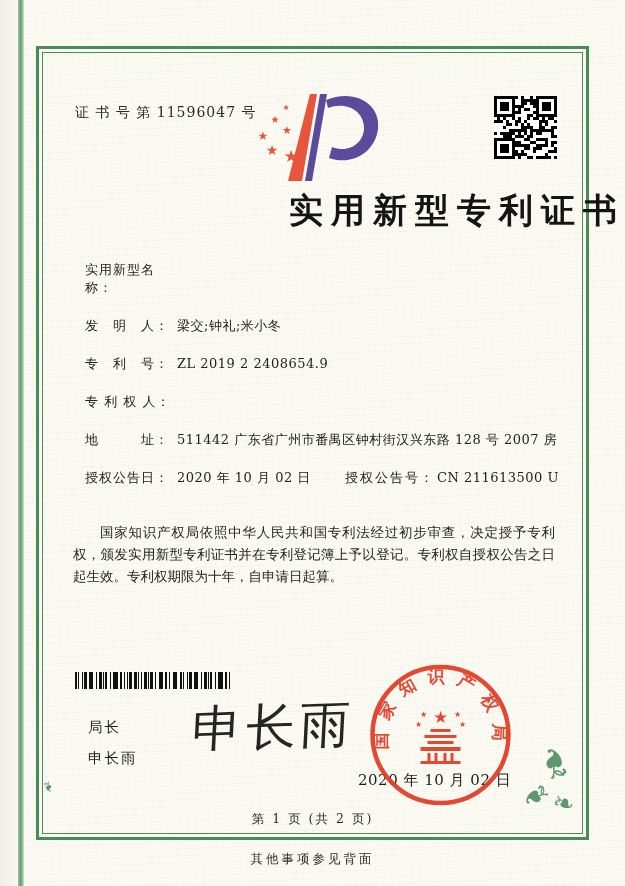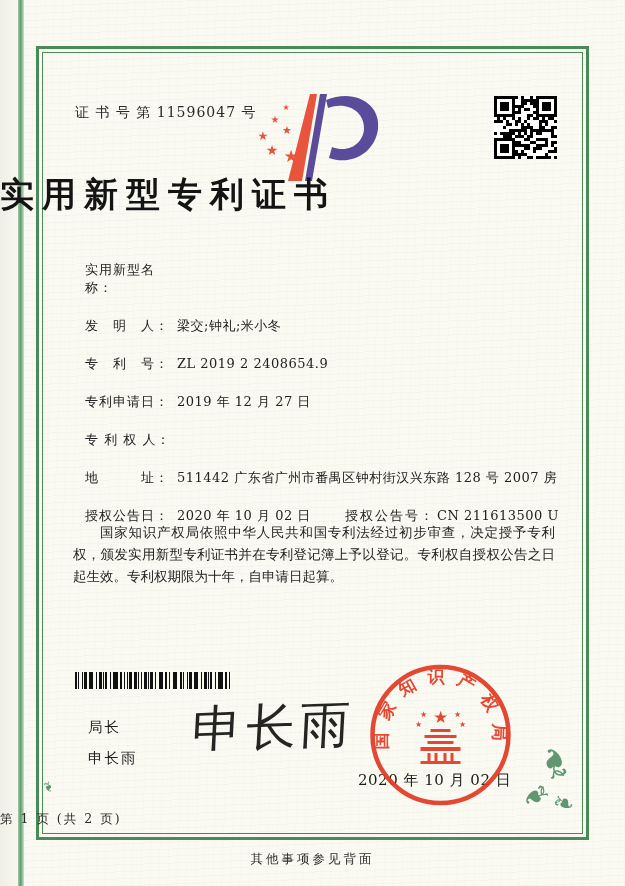--- a/index.html
+++ b/index.html
@@ -17,41 +17,41 @@
   .frame{position:absolute;left:36px;top:46px;right:36px;bottom:46px;
         border:3px solid #4a8a58;}
   .frame-inner{position:absolute;inset:3px;border:1px solid #4a8a58;}
   .certno{position:absolute;left:75px;top:104px;font-size:14px;letter-spacing:1px;color:#2a2a2a;}
   .logo{position:absolute;left:250px;top:86px;width:140px;height:100px;}
   #qr{position:absolute;left:494px;top:96px;width:63px;height:63px;background:#fff;}
   #qr i{position:absolute;width:3px;height:3px;background:#000;}
   .qf{position:absolute;width:15px;height:15px;border:3px solid #000;background:#fff;}
   .qf::after{content:"";position:absolute;left:3px;top:3px;width:9px;height:9px;background:#000;}
   .qf1{left:0;top:0}.qf2{right:0;top:0}.qf3{left:0;bottom:0}
-  .title{position:absolute;left:0;right:0;top:172px;text-align:left;
+  .title{position:absolute;left:0;right:0;top:188px;text-align:right;
         font-size:34px;font-weight:700;letter-spacing:8px;color:#141414;}
   .fields{position:absolute;left:75px;top:261px;right:60px;font-size:13px;}
   .row{display:flex;margin-bottom:20px;line-height:18px;}
   .lbl{width:92px;flex:none;letter-spacing:1px;color:#222;margin-left:10px;}
   .val{flex:1;color:#222;letter-spacing:0.5px;}
   .grant .dval{width:158px;flex:none;}
   .grant .lbl2{letter-spacing:2px;flex:none;}
   .paras{position:absolute;left:73px;right:70px;top:521px;font-size:13.5px;
         line-height:22px;text-align:justify;color:#242424;}
   .paras p{margin:0;text-indent:2em;}
   .barcode{position:absolute;left:75px;top:672px;width:156px;height:17px;
         background-image:
           repeating-linear-gradient(90deg,#111 0 1px,transparent 1px 3px,#111 3px 4px,transparent 4px 7px),
           repeating-linear-gradient(90deg,#111 0 2px,transparent 2px 9px,#111 9px 12px,transparent 12px 15px);}
   .director{position:absolute;left:88px;top:712px;font-size:14.5px;line-height:31px;letter-spacing:2px;}
   .signature{position:absolute;left:192px;top:694px;font-size:50px;color:#131313;
         letter-spacing:4px;transform:rotate(-2deg) skewX(-5deg);opacity:.92;font-weight:500;}
   .sealdate{position:absolute;left:358px;top:771px;font-size:15px;letter-spacing:0.5px;color:#1b1b1b;}
   .seal{position:absolute;left:364px;top:661px;width:153px;height:150px;opacity:.93;}
-  .pagenum{position:absolute;left:0;right:0;top:811px;
+  .pagenum{position:absolute;left:0;right:0;top:811px;text-align:center;
         font-size:12.5px;letter-spacing:2px;color:#2a2a2a;}
   .backnote{position:absolute;left:0;right:0;top:851px;text-align:center;
         font-size:12.5px;letter-spacing:3px;color:#2a2a2a;}
   .orn{position:absolute;color:#45865a;opacity:.85;}
   .orn1{left:536px;top:738px;font-size:44px;transform:rotate(-115deg);}
   .orn2{left:522px;top:776px;font-size:34px;transform:rotate(140deg);}
   .orn3{left:553px;top:788px;font-size:26px;transform:rotate(15deg);}
   .orn4{left:42px;top:778px;font-size:15px;transform:rotate(60deg);}
 </style>
 </head>
@@ -238,24 +238,20 @@
     </div>
     <div class="row">
       <span class="lbl">发　明　人：</span>
       <span class="val">梁交;钟礼;米小冬</span>
     </div>
     <div class="row">
       <span class="lbl">专　利　号：</span>
       <span class="val">ZL 2019 2 2408654.9</span>
     </div>
     <div class="row">
-      <span class="lbl">专利申请日：</span>
-      <span class="val">2019 年 12 月 27 日</span>
-    </div>
-    <div class="row">
       <span class="lbl">专 利 权 人：</span>
     </div>
     <div class="row">
       <span class="lbl">地　　　址：</span>
       <span class="val">511442 广东省广州市番禺区钟村街汉兴东路 128 号 2007 房</span>
     </div>
     <div class="row grant">
       <span class="lbl">授权公告日：</span>
       <span class="val dval">2020 年 10 月 02 日</span>
       <span class="lbl lbl2">授权公告号：</span>

